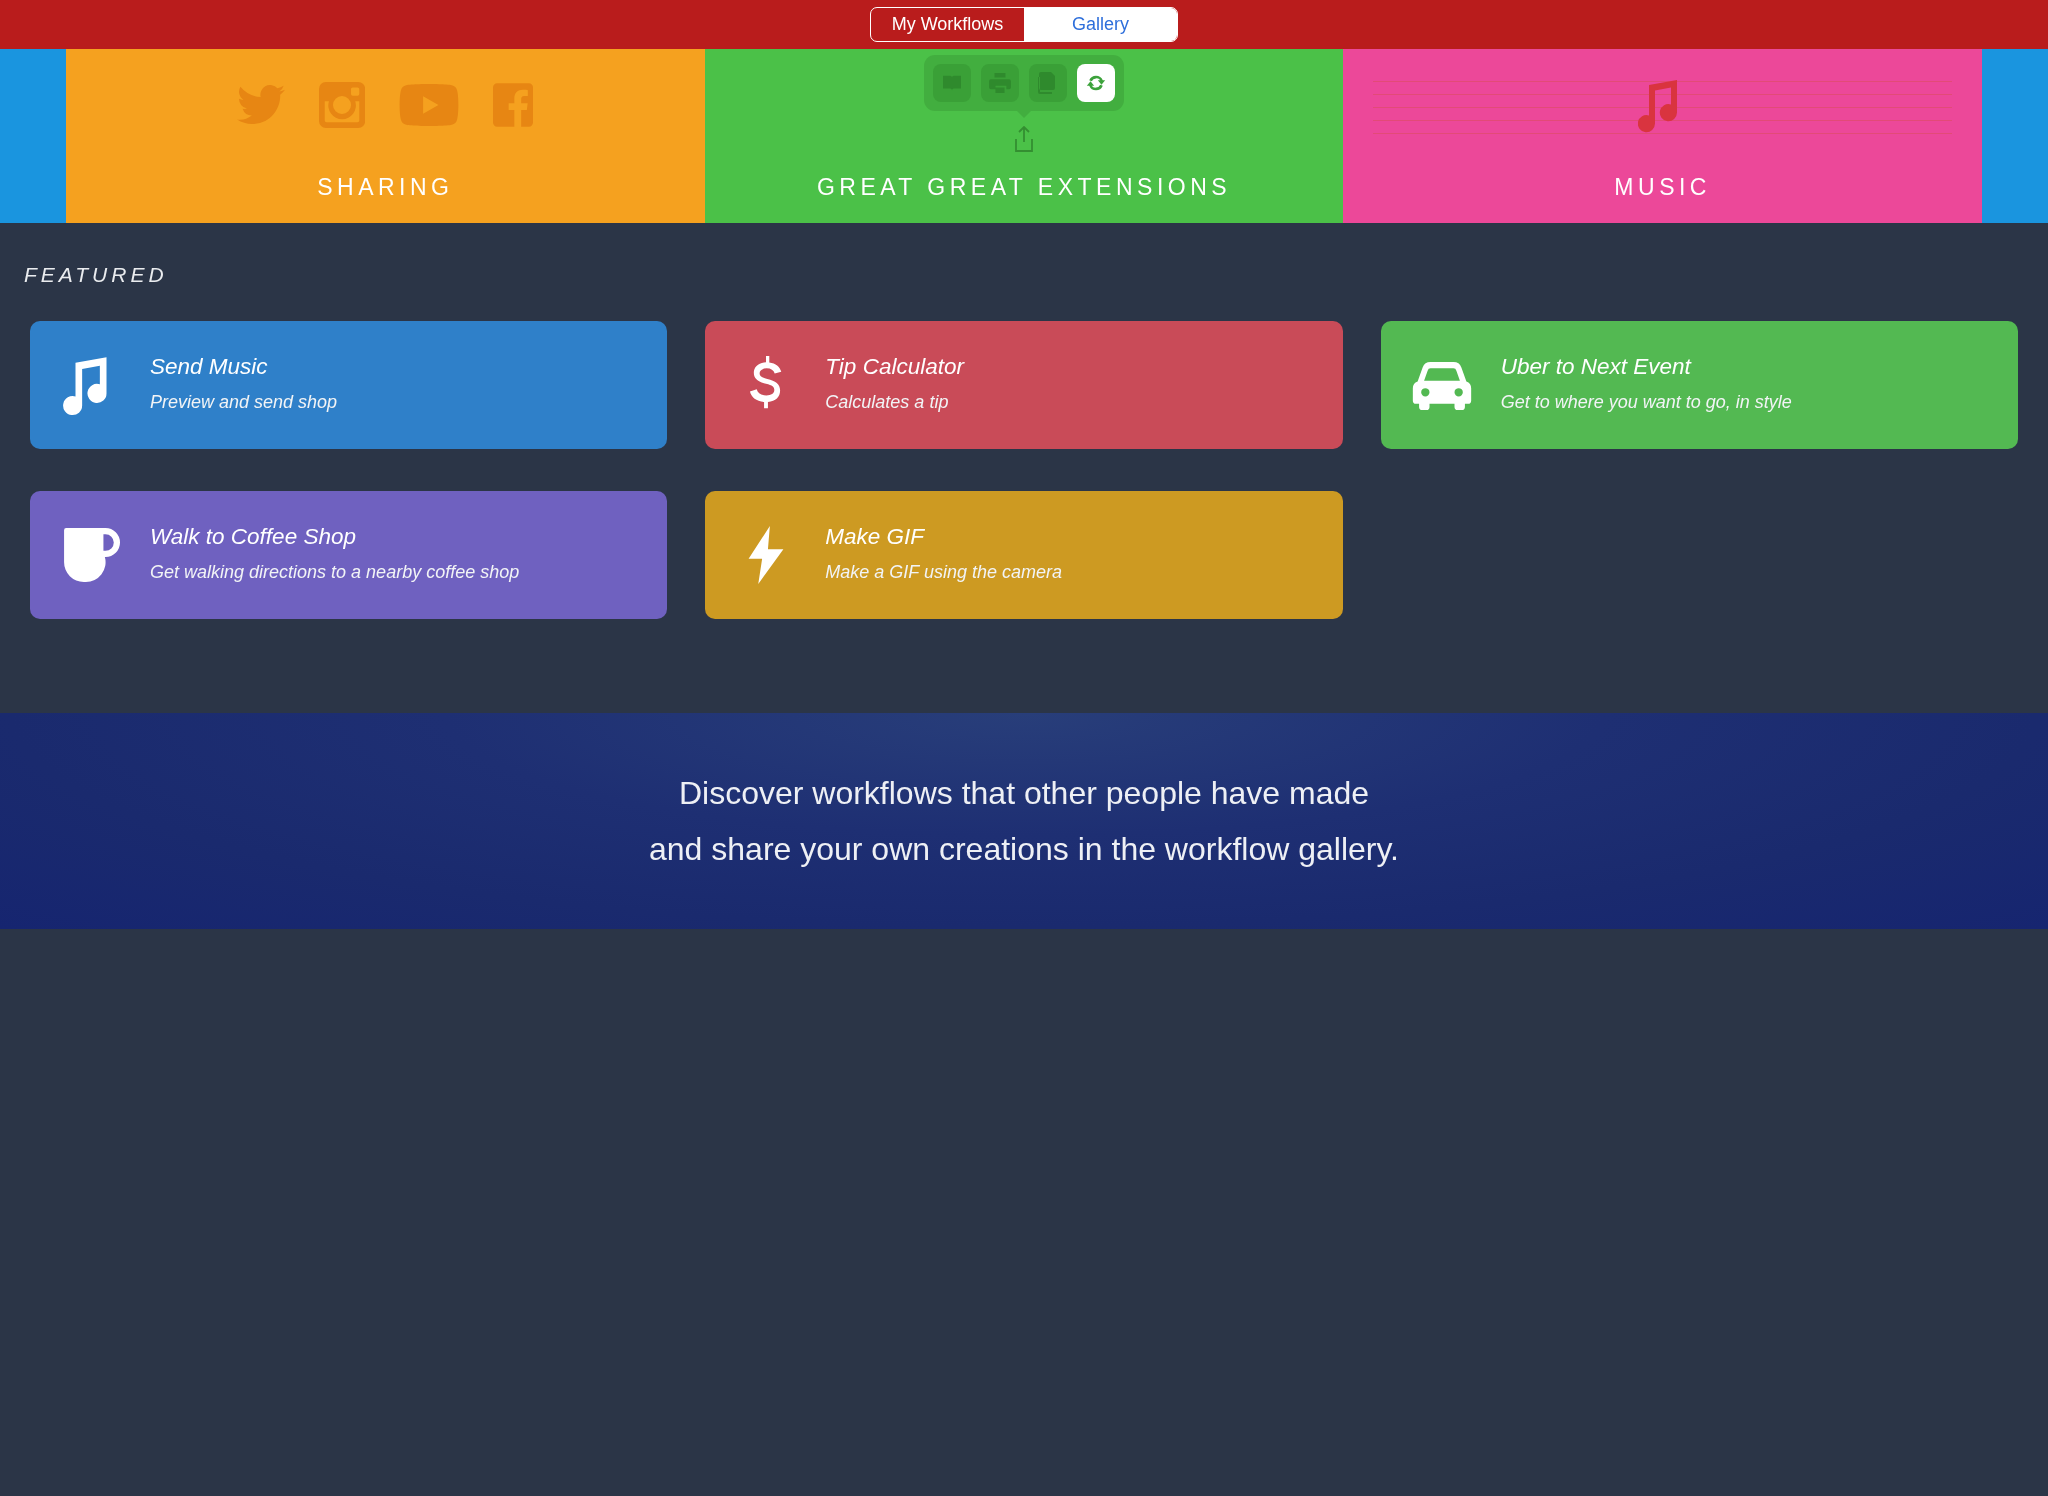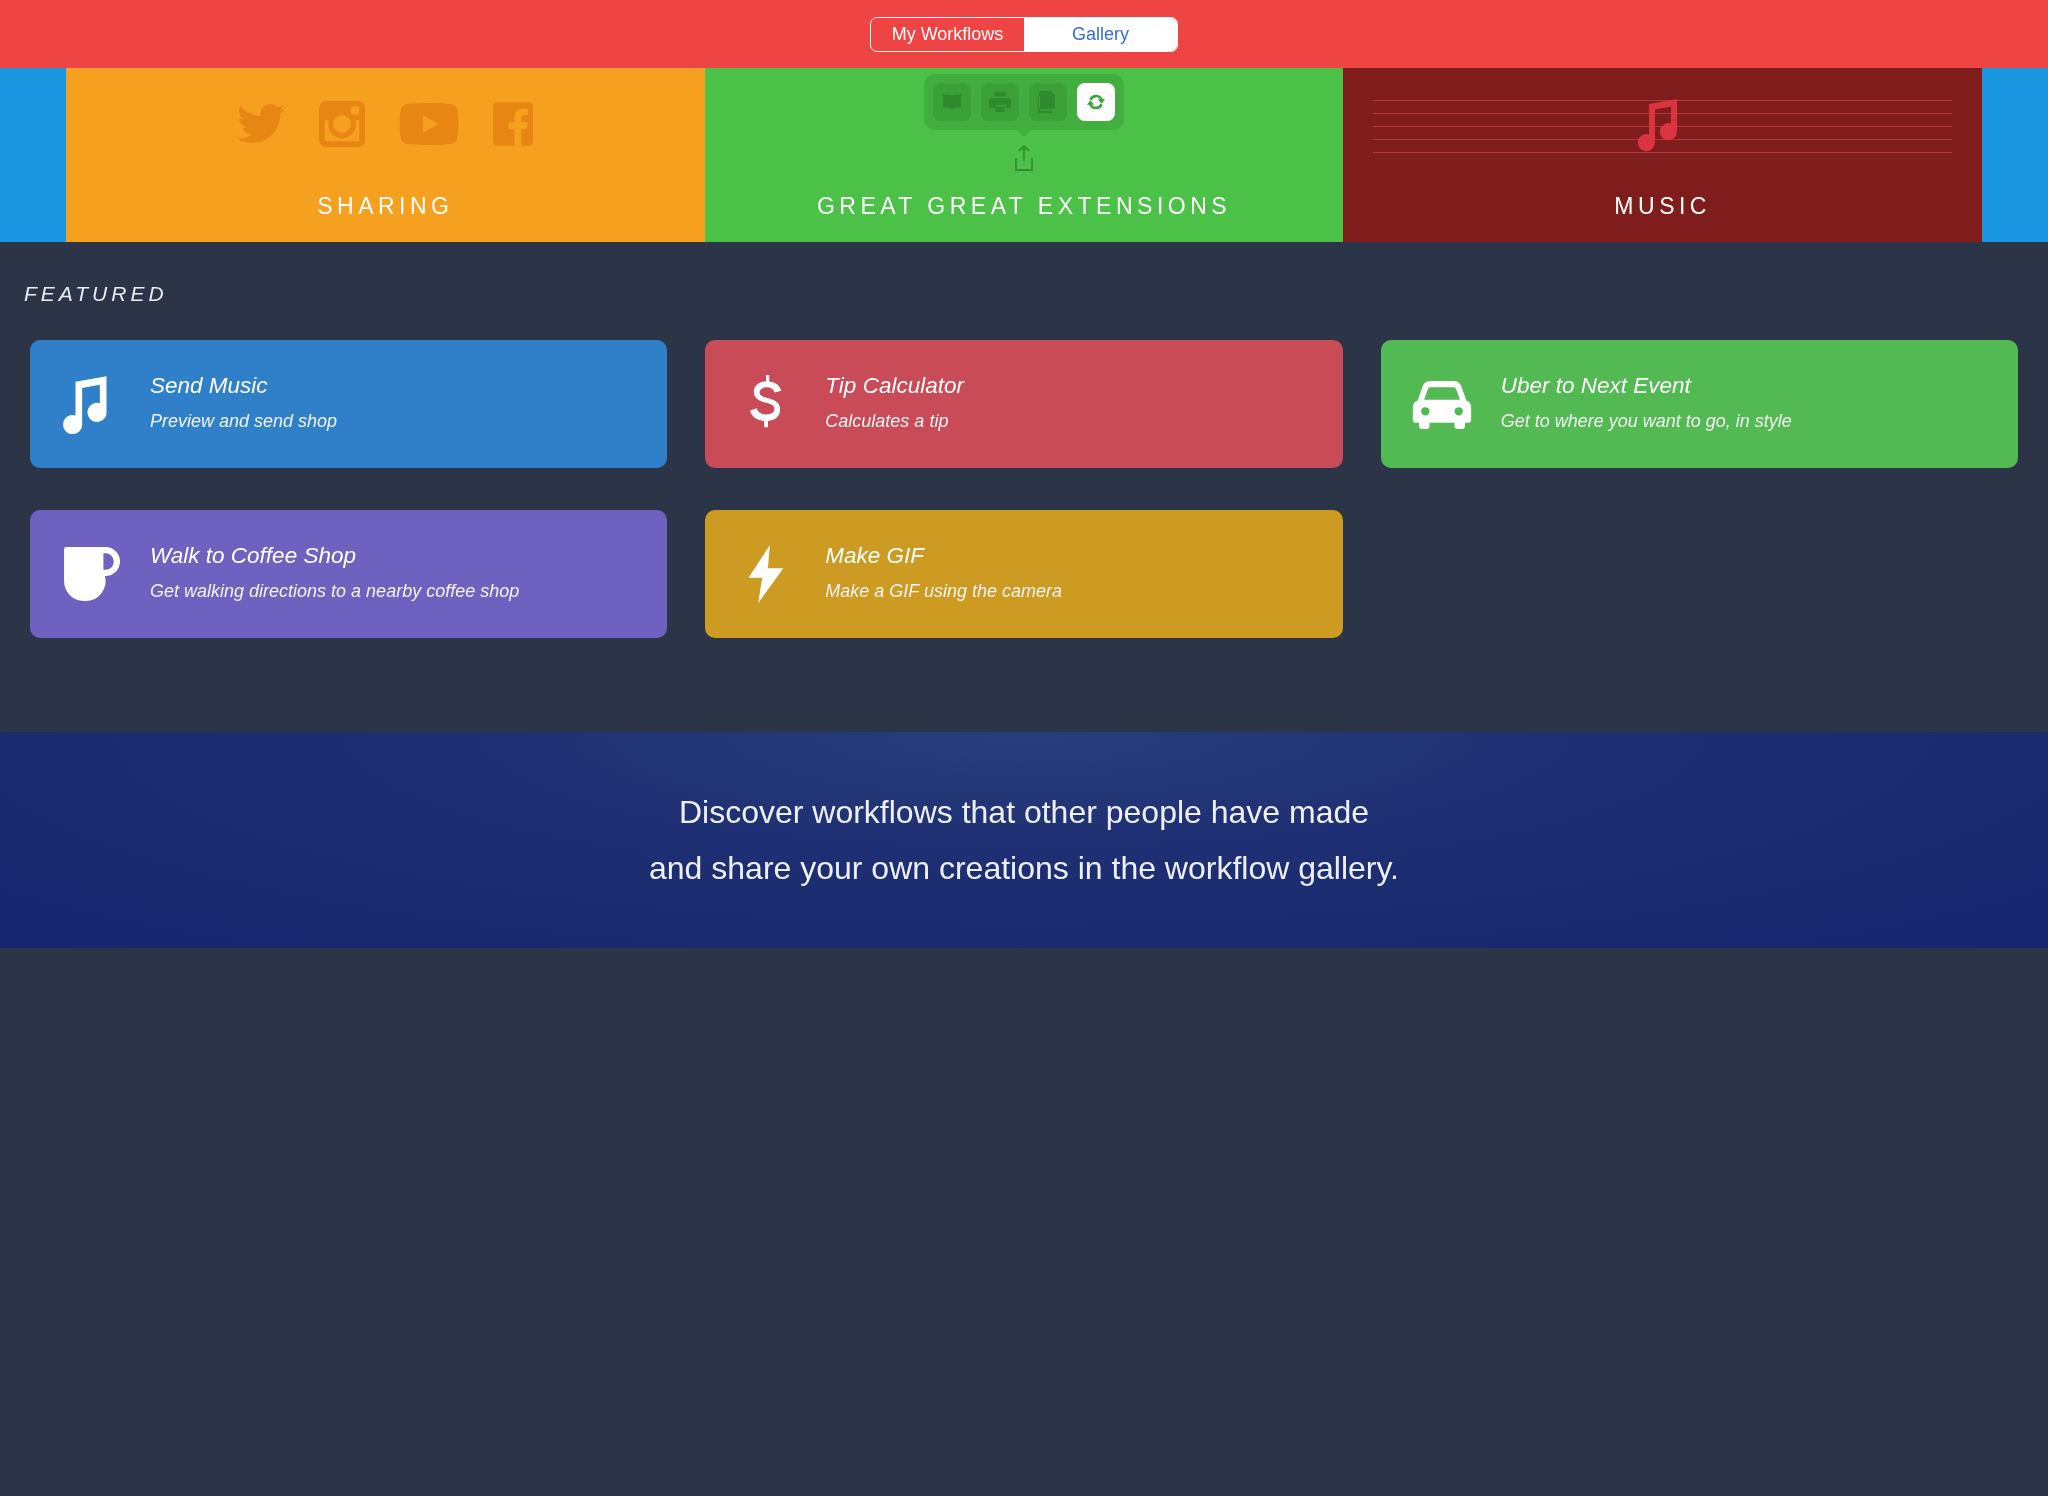--- a/index.html
+++ b/index.html
@@ -5,22 +5,22 @@
   * { box-sizing: border-box; margin: 0; padding: 0; }
   html, body { width: 100%; height: 100%; }
   body {
     font-family: -apple-system, "Helvetica Neue", Helvetica, Arial, sans-serif;
     background: #2b3547;
     overflow-x: hidden;
   }
 
   
   .topbar {
-    height: 68px;
-    background: #ef4444;
+    height: 49px;
+    background: #b91c1c;
     display: flex;
     align-items: center;
     justify-content: center;
   }
   .segmented {
     display: flex;
     height: 35px;
     border: 1.5px solid #ffffff;
     border-radius: 7px;
     overflow: hidden;
@@ -64,21 +64,21 @@
     position: absolute;
     top: 0; left: 0; right: 0;
     height: 115px;
     display: flex;
     align-items: center;
     justify-content: center;
   }
 
   .hero-sharing { background: #f5a11f; }
   .hero-actions { background: #4bc148; }
-  .hero-music   { background: #7f1d1d; }
+  .hero-music   { background: #ec4899; }
 
   
   .share-icons { display: flex; align-items: center; gap: 34px; }
   .share-icons svg { fill: #e78613; }
 
   
   .music-art svg { fill: #d9343f; }
   .music-lines {
     position: absolute;
     top: 32px;

